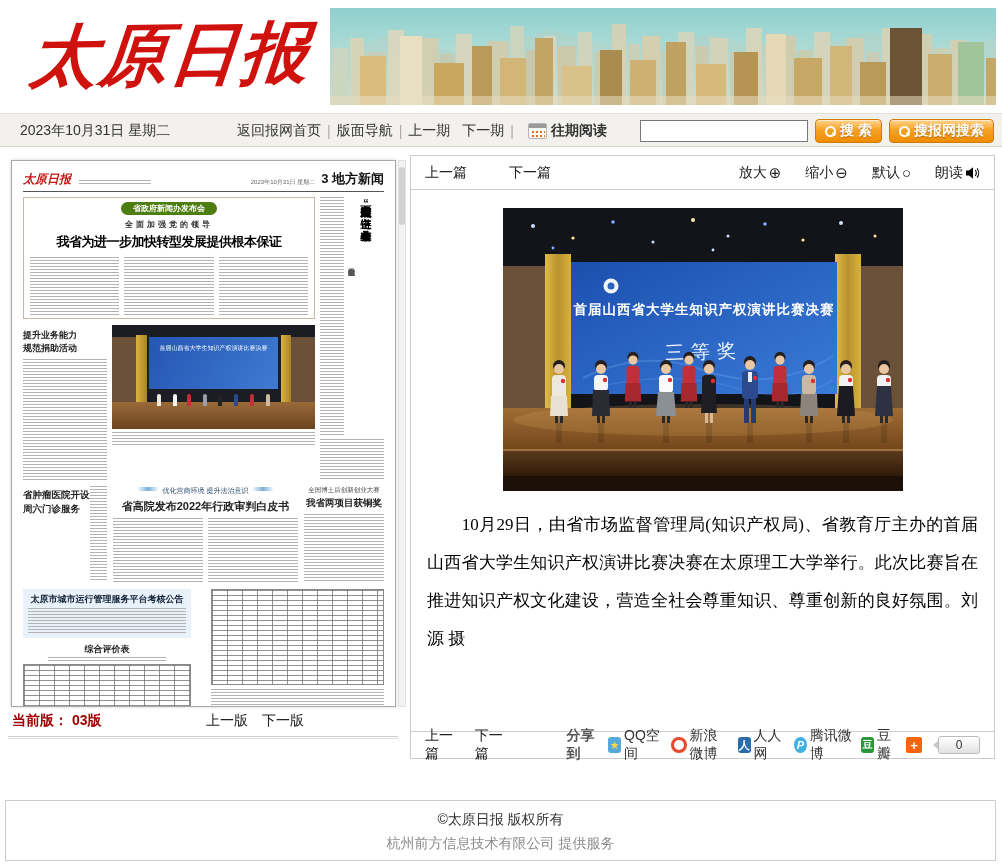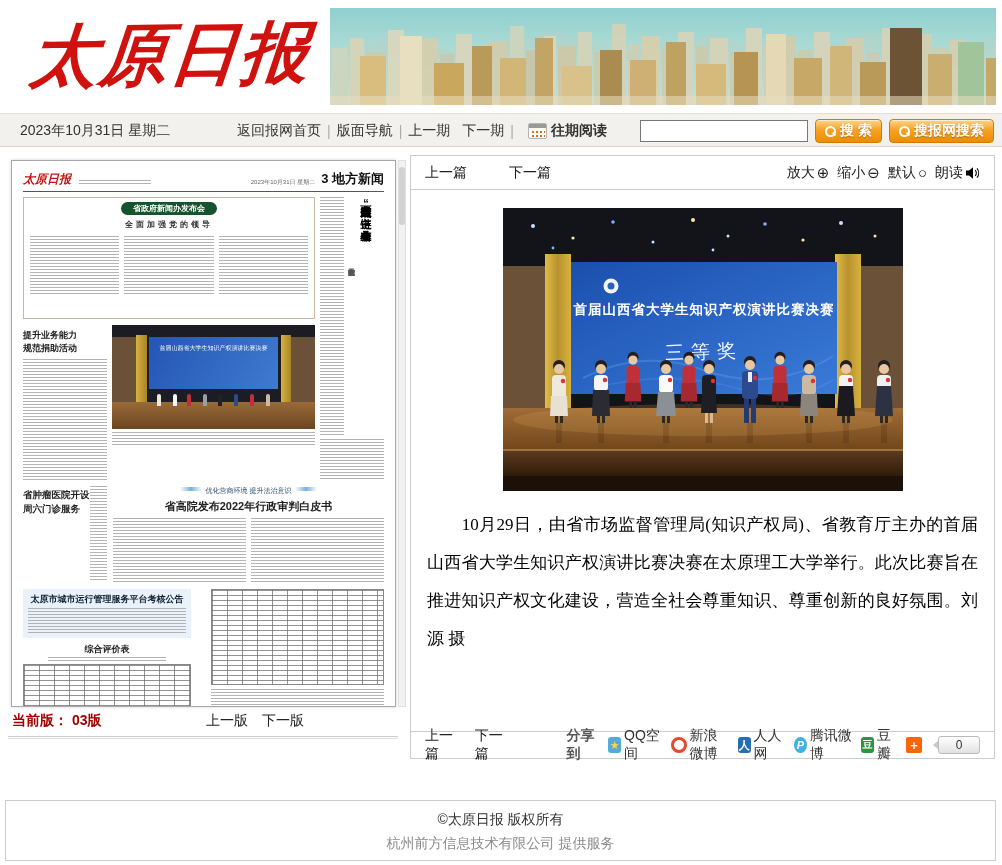--- a/index.html
+++ b/index.html
@@ -49,21 +49,21 @@
   .masthead { display:flex; align-items:flex-end; border-bottom:1px solid #555; padding-bottom:3px; height:22px; }
   .m-logo { font-family:"Liberation Serif",serif; font-style:italic; font-weight:bold; color:#c01510; font-size:12px; white-space:nowrap; }
   .m-meta { width:72px; height:6px; margin:0 8px 2px 8px; }
   .m-fill { flex:1; }
   .m-date { font-size:6px; color:#666; margin:0 6px 1px 0; white-space:nowrap; }
   .m-page { font-size:13px; font-weight:bold; color:#111; white-space:nowrap; }
 
   .bc-row { display:flex; margin-top:5px; height:283px; }
   .bc-main { flex:1; display:flex; flex-direction:column; min-width:0; }
   .lead-box { border:1px solid #c8b6a6; padding:4px 6px; height:122px; }
-  .lead-badge { width:96px; margin:0 auto; background:#14532d; color:#fff; font-size:8px; text-align:center;
+  .lead-badge { width:96px; margin:0 auto; background:#4d7c0f; color:#fff; font-size:8px; text-align:center;
                 border-radius:8px; padding:1px 0; font-weight:bold; white-space:nowrap; }
   .lead-kicker { text-align:center; font-size:8px; font-weight:bold; letter-spacing:3px; color:#333; margin-top:4px; white-space:nowrap; }
   .lead-head { text-align:center; font-size:13px; font-weight:bold; color:#000; margin-top:3px; white-space:nowrap; letter-spacing:-0.5px; }
   .lead-cols { display:flex; gap:5px; margin-top:6px; }
   .lead-cols div { flex:1; height:60px; }
   .row2 { display:flex; margin-top:6px; flex:1; gap:5px; }
   .col-sub { width:84px; display:flex; flex-direction:column; }
   .sub-title { text-align:left; font-weight:bold; color:#222; }
   .sub1 .sub-title { font-size:9px; line-height:13px; margin:4px 0; }
   .col-sub .ft { flex:1; }
@@ -119,21 +119,21 @@
   .pager-links { position:absolute; left:194px; top:0; }
   .pager-links a { color:#222; text-decoration:none; margin-right:10px; cursor:pointer; }
   .pager-divider { position:absolute; left:8px; top:736px; width:390px; height:3px;
                    border-top:1px solid #ccc; border-bottom:1px solid #ddd; }
 
   
   .viewer { position:absolute; left:410px; top:155px; width:585px; height:604px; border:1px solid #ccc; background:#fff; }
   .v-toolbar { height:34px; border-bottom:1px solid #ccc; display:flex; align-items:center; padding:0 14px; font-size:14px; }
   .v-toolbar a { color:#222; text-decoration:none; cursor:pointer; }
   .tb-prev { margin-right:42px; }
-  .tb-right { margin-left:auto; display:flex; align-items:center; gap:8px; }
+  .tb-right { margin-left:auto; display:flex; align-items:center; gap:24px; }
   .tb-item { display:inline-flex; align-items:center; gap:2px; cursor:pointer; color:#222; }
   .tb-glyph { font-size:15px; line-height:1; }
   .photo { display:block; margin:18px auto 0; width:400px; height:283px; }
   .caption { margin:15px 16px 0; font-family:"Liberation Serif","DejaVu Serif",serif; font-size:17px;
              line-height:38px; color:#000; text-align:justify; }
   .sharebar { position:absolute; left:0; bottom:0; width:100%; height:27px; border-top:1px solid #ccc;
               display:flex; align-items:center; padding:0 14px; font-size:14px; background:#fff; }
   .sharebar a { color:#222; text-decoration:none; cursor:pointer; }
   .sb-prev { margin-right:16px; }
   .sb-label { margin-left:58px; margin-right:8px; font-weight:bold; color:#555; }
@@ -280,20 +280,21 @@
       <span class="m-fill"></span>
       <span class="m-date">2023年10月31日 星期二</span>
       <span class="m-page">3 地方新闻</span>
     </div>
 
     <div class="bc-row">
       <div class="bc-main">
         <div class="lead-box">
           <div class="lead-badge">省政府新闻办发布会</div>
           <div class="lead-kicker">全面加强党的领导</div>
+          <div class="lead-head">我省为进一步加快转型发展提供根本保证</div>
           <div class="lead-cols">
               <div class="ft"></div>
               <div class="ft"></div>
               <div class="ft"></div>
             </div>
         </div>
         <div class="row2">
           <div class="col-sub sub1">
             <div class="sub-title">
                 <div>提升业务能力</div>
@@ -340,20 +341,25 @@
           </div>
         <div class="ft"></div>
       </div>
       <div class="r3b">
         <div class="r3b-kicker">优化营商环境  提升法治意识</div>
         <div class="r3b-head">省高院发布2022年行政审判白皮书</div>
         <div class="r3b-cols">
             <div class="ft"></div>
             <div class="ft"></div>
           </div>
+      </div>
+      <div class="r3c">
+        <div class="r3c-kicker">全国博士后创新创业大赛</div>
+        <div class="r3c-head">我省两项目获铜奖</div>
+        <div class="ft" style="flex:1;"></div>
       </div>
     </div>
 
     <div class="row4">
       <div class="r4a">
         <div class="notice-box">
           <div class="notice-title">太原市城市运行管理服务平台考核公告</div>
           <div class="ft"></div>
         </div>
         <div class="table-title">综合评价表</div>

